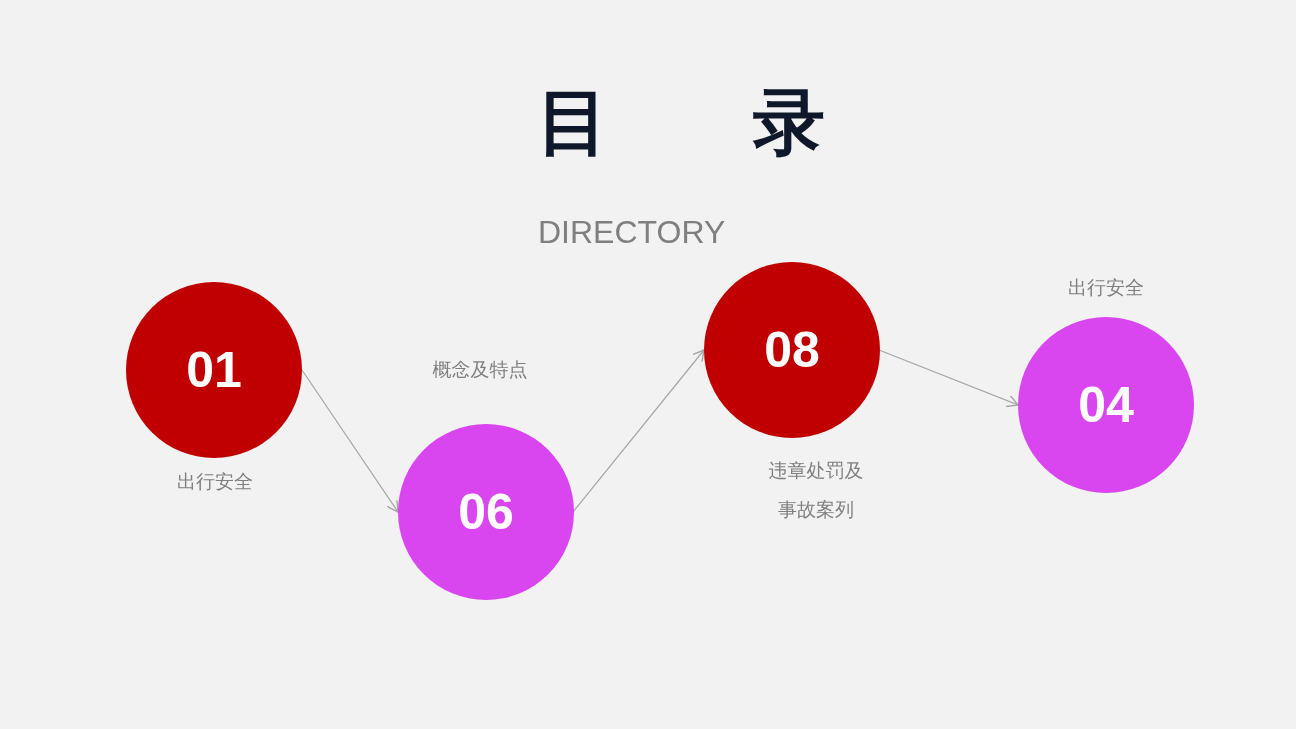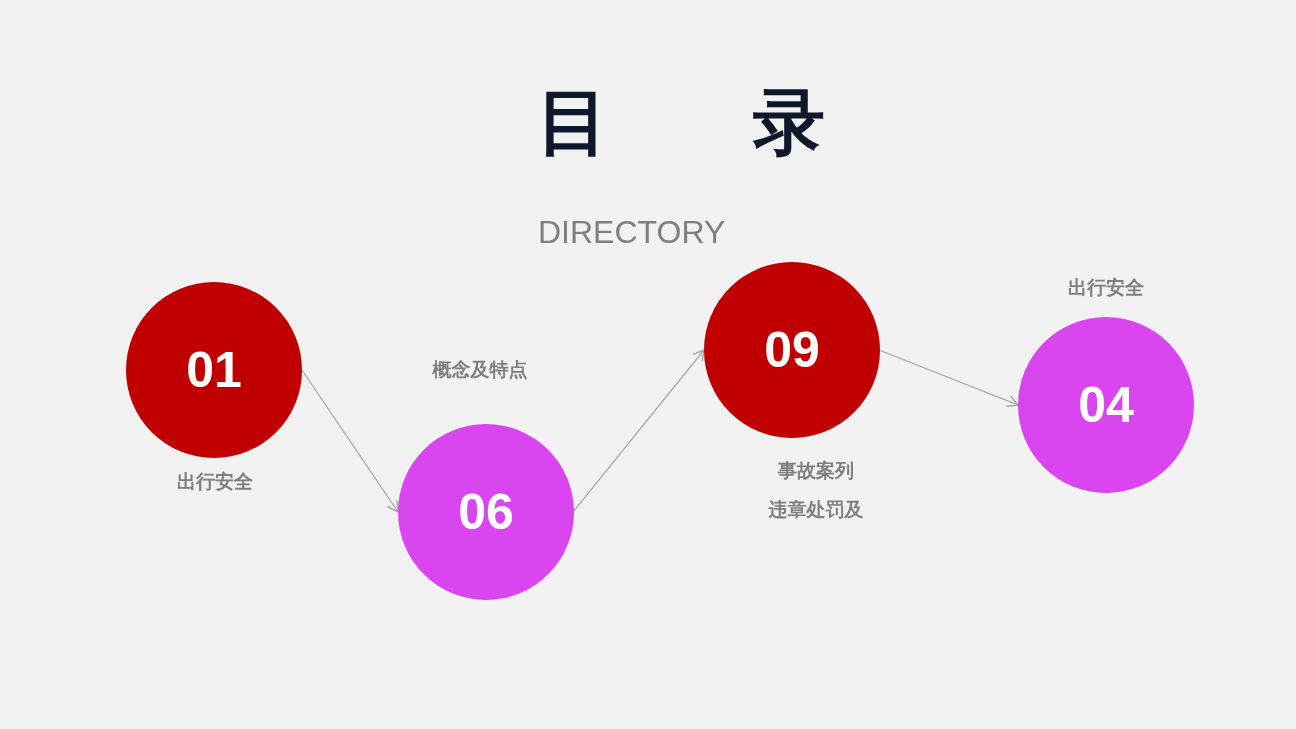--- a/index.html
+++ b/index.html
@@ -4,21 +4,21 @@
 <style>
   html, body { margin:0; padding:0; }
   body { width:1296px; height:729px; background:#f2f2f2; position:relative; overflow:hidden;
          font-family:"DejaVu Sans", "Liberation Sans", sans-serif; }
   .title { position:absolute; left:537px; top:86px; font-size:72px; font-weight:bold; color:#0f172a; letter-spacing:0; white-space:pre; line-height:1; }
   .subtitle { position:absolute; left:538px; top:168px; font-size:32px; color:#7f7f7f; font-family:"Liberation Sans", sans-serif; line-height:1;margin-top:48px; }
   .circle { position:absolute; border-radius:50%; display:flex; align-items:center; justify-content:center;
             color:#fff; font-weight:bold; font-size:50px; font-family:"Liberation Sans", sans-serif; }
   .red { background:#c00000; }
   .grey { background:#d946ef; }
-  .label { position:absolute; color:#7f7f7f; font-weight:bold; font-size:19px; text-align:center; line-height:39px; }
+  .label { position:absolute; color:#7f7f7f; font-weight:normal; font-size:19px; text-align:center; line-height:39px; }
   svg.lines { position:absolute; left:0; top:0; }
 </style>
 </head>
 <body>
 
 <div class="title">目　　录</div>
 <div class="subtitle">DIRECTORY</div>
 
 <svg class="lines" width="1296" height="729">
   <defs>
@@ -39,25 +39,25 @@
 </div>
 
 <div class="circle grey" style="left:398px;top:424px;width:176px;height:176px;">
   <span>06</span>
 </div>
 <div class="label" style="left:385px;top:350px;width:190px;">
   <div>概念及特点</div>
 </div>
 
 <div class="circle red" style="left:704px;top:262px;width:176px;height:176px;">
-  <span>09</span>
+  <span>08</span>
 </div>
 <div class="label" style="left:721px;top:451px;width:190px;">
+  <div>违章处罚及</div>
   <div>事故案列</div>
-  <div>违章处罚及</div>
 </div>
 
 <div class="circle grey" style="left:1018px;top:317px;width:176px;height:176px;">
   <span>04</span>
 </div>
 <div class="label" style="left:1011px;top:268px;width:190px;">
   <div>出行安全</div>
 </div>
 
 </body></html>

